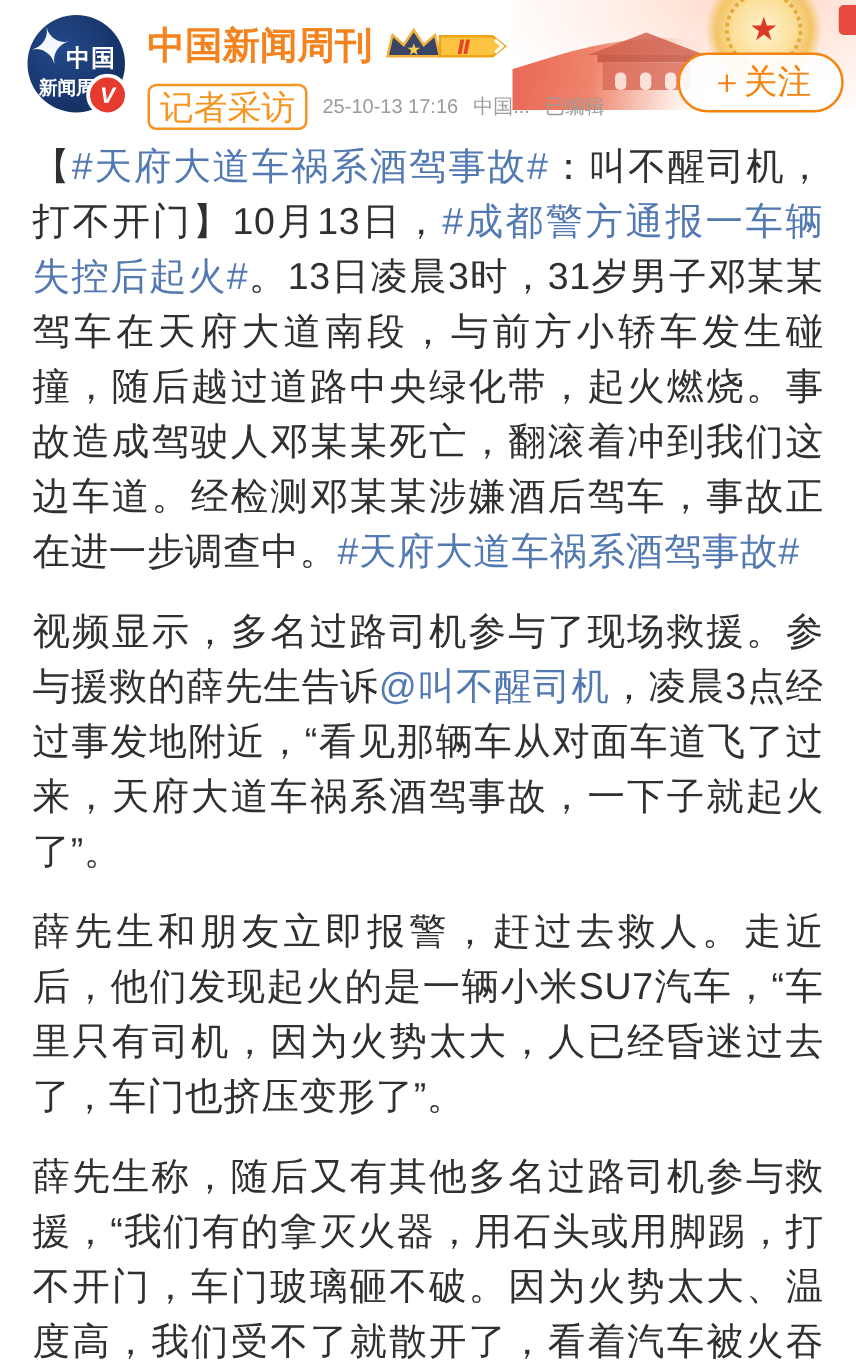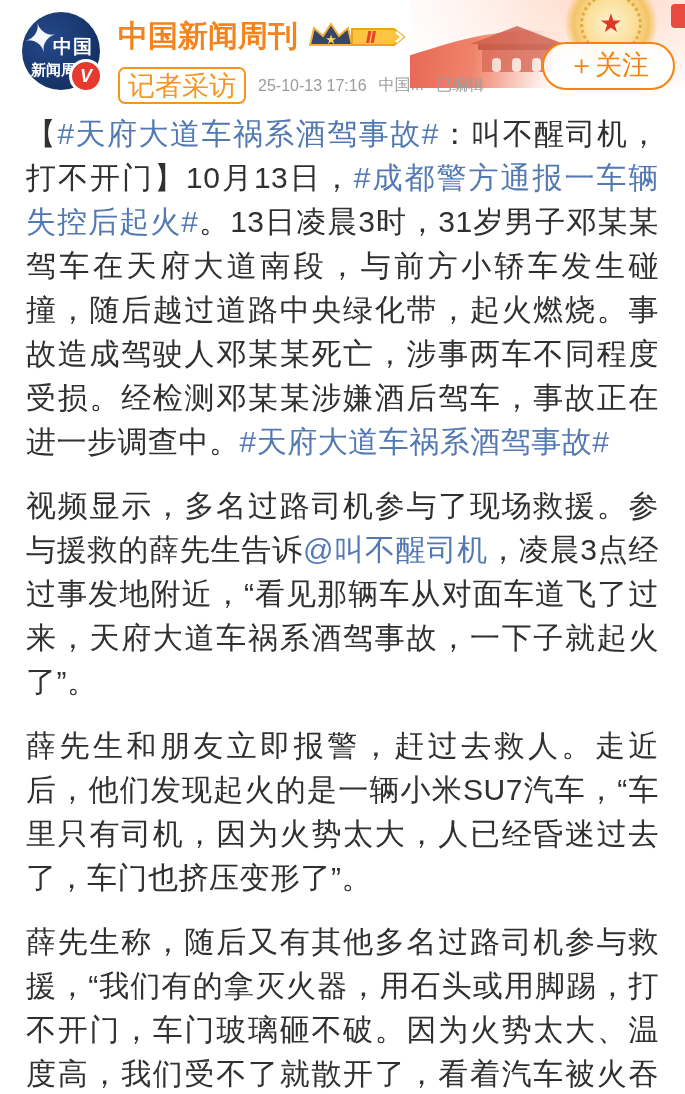--- a/index.html
+++ b/index.html
@@ -117,17 +117,17 @@
       <span class="meta">25-10-13 17:16</span>
       <span class="meta">中国...</span>
       <span class="meta">已编辑</span>
     </div>
   </div>
 </div>
 
 <button class="follow-btn">＋关注</button>
 
 <div class="post-body">
-    <p class="para"><span>【</span><span class="link">#天府大道车祸系酒驾事故#</span><span>：叫不醒司机，打不开门】10月13日，</span><span class="link">#成都警方通报一车辆失控后起火#</span><span>。13日凌晨3时，31岁男子邓某某驾车在天府大道南段，与前方小轿车发生碰撞，随后越过道路中央绿化带，起火燃烧。事故造成驾驶人邓某某死亡，涉事两车不同程度受损。经检测邓某某涉嫌酒后驾车，事故正在进一步调查中。</span><span class="link">#天府大道车祸系酒驾事故#</span></p>
+    <p class="para"><span>【</span><span class="link">#天府大道车祸系酒驾事故#</span><span>：叫不醒司机，打不开门】10月13日，</span><span class="link">#成都警方通报一车辆失控后起火#</span><span>。13日凌晨3时，31岁男子邓某某驾车在天府大道南段，与前方小轿车发生碰撞，随后越过道路中央绿化带，起火燃烧。事故造成驾驶人邓某某死亡，翻滚着冲到我们这边车道。经检测邓某某涉嫌酒后驾车，事故正在进一步调查中。</span><span class="link">#天府大道车祸系酒驾事故#</span></p>
     <p class="para"><span>视频显示，多名过路司机参与了现场救援。参与援救的薛先生告诉</span><span class="link">@叫不醒司机</span><span>，凌晨3点经过事发地附近，“看见那辆车从对面车道飞了过来，天府大道车祸系酒驾事故，一下子就起火了”。</span></p>
     <p class="para"><span>薛先生和朋友立即报警，赶过去救人。走近后，他们发现起火的是一辆小米SU7汽车，“车里只有司机，因为火势太大，人已经昏迷过去了，车门也挤压变形了”。</span></p>
     <p class="para"><span>薛先生称，随后又有其他多名过路司机参与救援，“我们有的拿灭火器，用石头或用脚踢，打不开门，车门玻璃砸不破。因为火势太大、温度高，我们受不了就散开了，看着汽车被火吞噬。直到消防车来，我们根本靠近不了。”</span></p>
   </div>
 
 </body></html>

